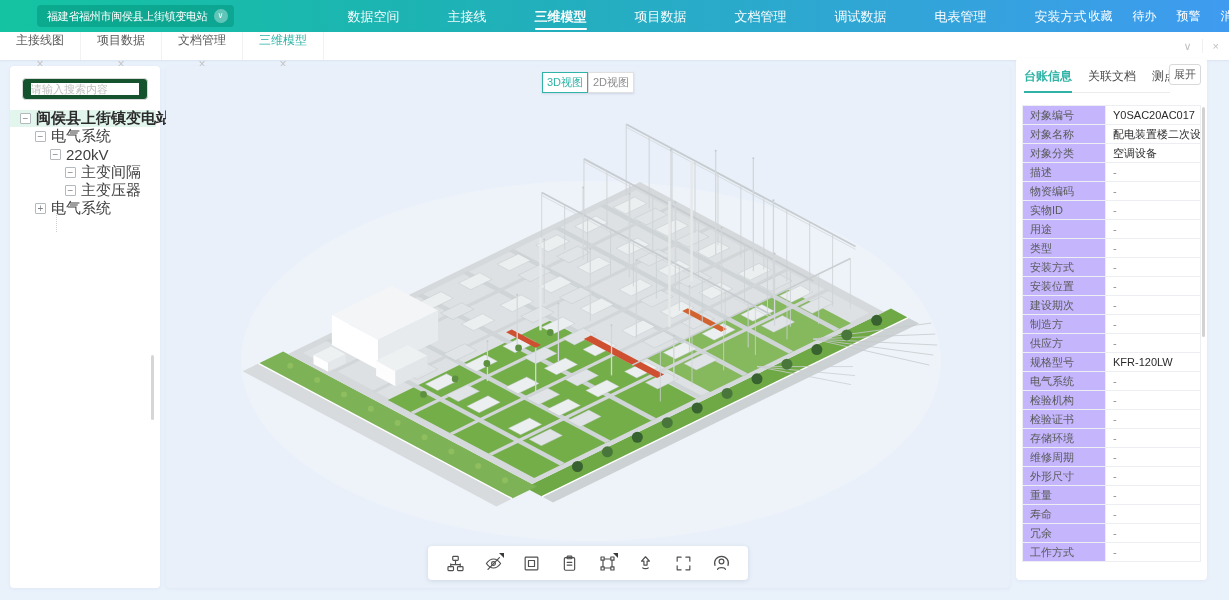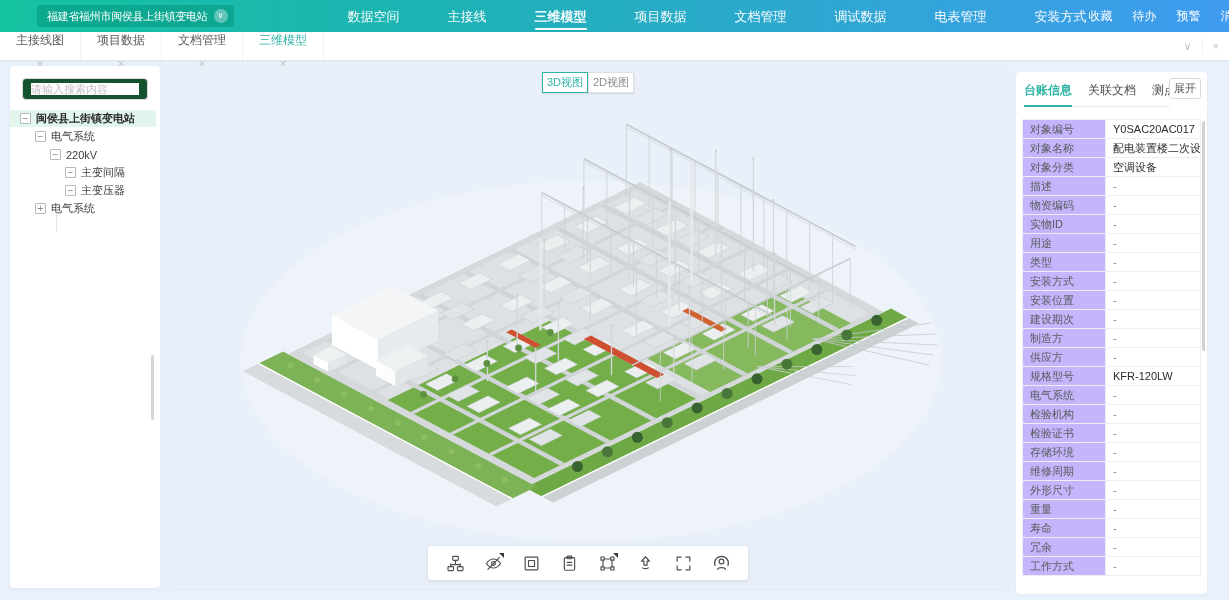--- a/index.html
+++ b/index.html
@@ -33,34 +33,34 @@
   .tab.active .tab-label { color:#2fb3a6; }
   .tab-close { color:#c3c3c3; font-size:12px; cursor:pointer; }
   .tabstrip-right { margin-left:auto; display:flex; align-items:center; color:#bfbfbf; font-size:11px; }
   .strip-btn { padding:0 10px; cursor:pointer; border-left:1px solid #f0f0f0; height:14px; display:flex; align-items:center; }
   .tabstrip-right .strip-btn:first-child { border-left:none; }
 
   
   .panel { position:absolute; background:#fff; border-radius:4px; box-shadow:0 1px 3px rgba(160,180,210,.15); }
   .sidebar { left:10px; top:66px; width:150px; height:522px; }
   .viewport { left:166px; top:66px; width:844px; height:522px; background:#e9f0f9; overflow:hidden; }
-  .rightpanel { left:1016px; top:72px; width:191px; height:522px; }
+  .rightpanel { left:1016px; top:58px; width:191px; height:522px; }
 
   
   .search-box { margin:12px 12px 10px; height:22px; border:1px solid #d9d9d9; border-radius:4px;
     display:flex; align-items:center; padding:0 8px; background:#14532d; }
   .search-box input { border:none; outline:none; width:100%; font-size:11px; color:#333; font-family:inherit; }
   .search-box input::placeholder { color:#c0c0c0; }
   .tree { position:relative; }
   .tree-row { height:17px; display:flex; align-items:center; cursor:pointer; margin:0 4px 1px 0; white-space:nowrap; }
   .tree-row.selected { background:#e3f6ee; }
   .tree-row.root .tree-label { font-weight:bold; color:#2b2b2b; }
   .tree-expander { width:11px; height:11px; border:1px solid #b3b9bd; background:#fff; color:#7c8287;
     font-size:10px; line-height:9px; text-align:center; margin-right:5px; flex:none; cursor:pointer; border-radius:1px; }
-  .tree-label { font-size:11px; color:#404040; }
+  .tree-label { font-size:15px; color:#404040; }
   .tree-guide { position:absolute; width:1px; border-left:1px dotted #cfcfcf; left:46px; top:96px; height:26px; }
   .side-scroll { position:absolute; right:6px; top:289px; width:3px; height:65px; background:#d6d6d6; border-radius:2px; cursor:pointer; }
 
   
   .view-toggle { position:absolute; left:50%; transform:translateX(-50%); top:6px; display:flex; z-index:5;
     border-radius:0; overflow:hidden; box-shadow:0 1px 2px rgba(120,140,170,.25); }
   .vt-btn { width:46px; height:21px; background:#fff; border:1px solid #e0e0e0; font-size:11px; color:#8c8c8c;
     display:flex; align-items:center; justify-content:center; cursor:pointer; font-family:inherit; }
   .vt-btn.active { color:#2fb3a6; border-color:#2fb3a6; position:relative; z-index:2; }
   .scene { position:absolute; inset:0; cursor:grab; }

